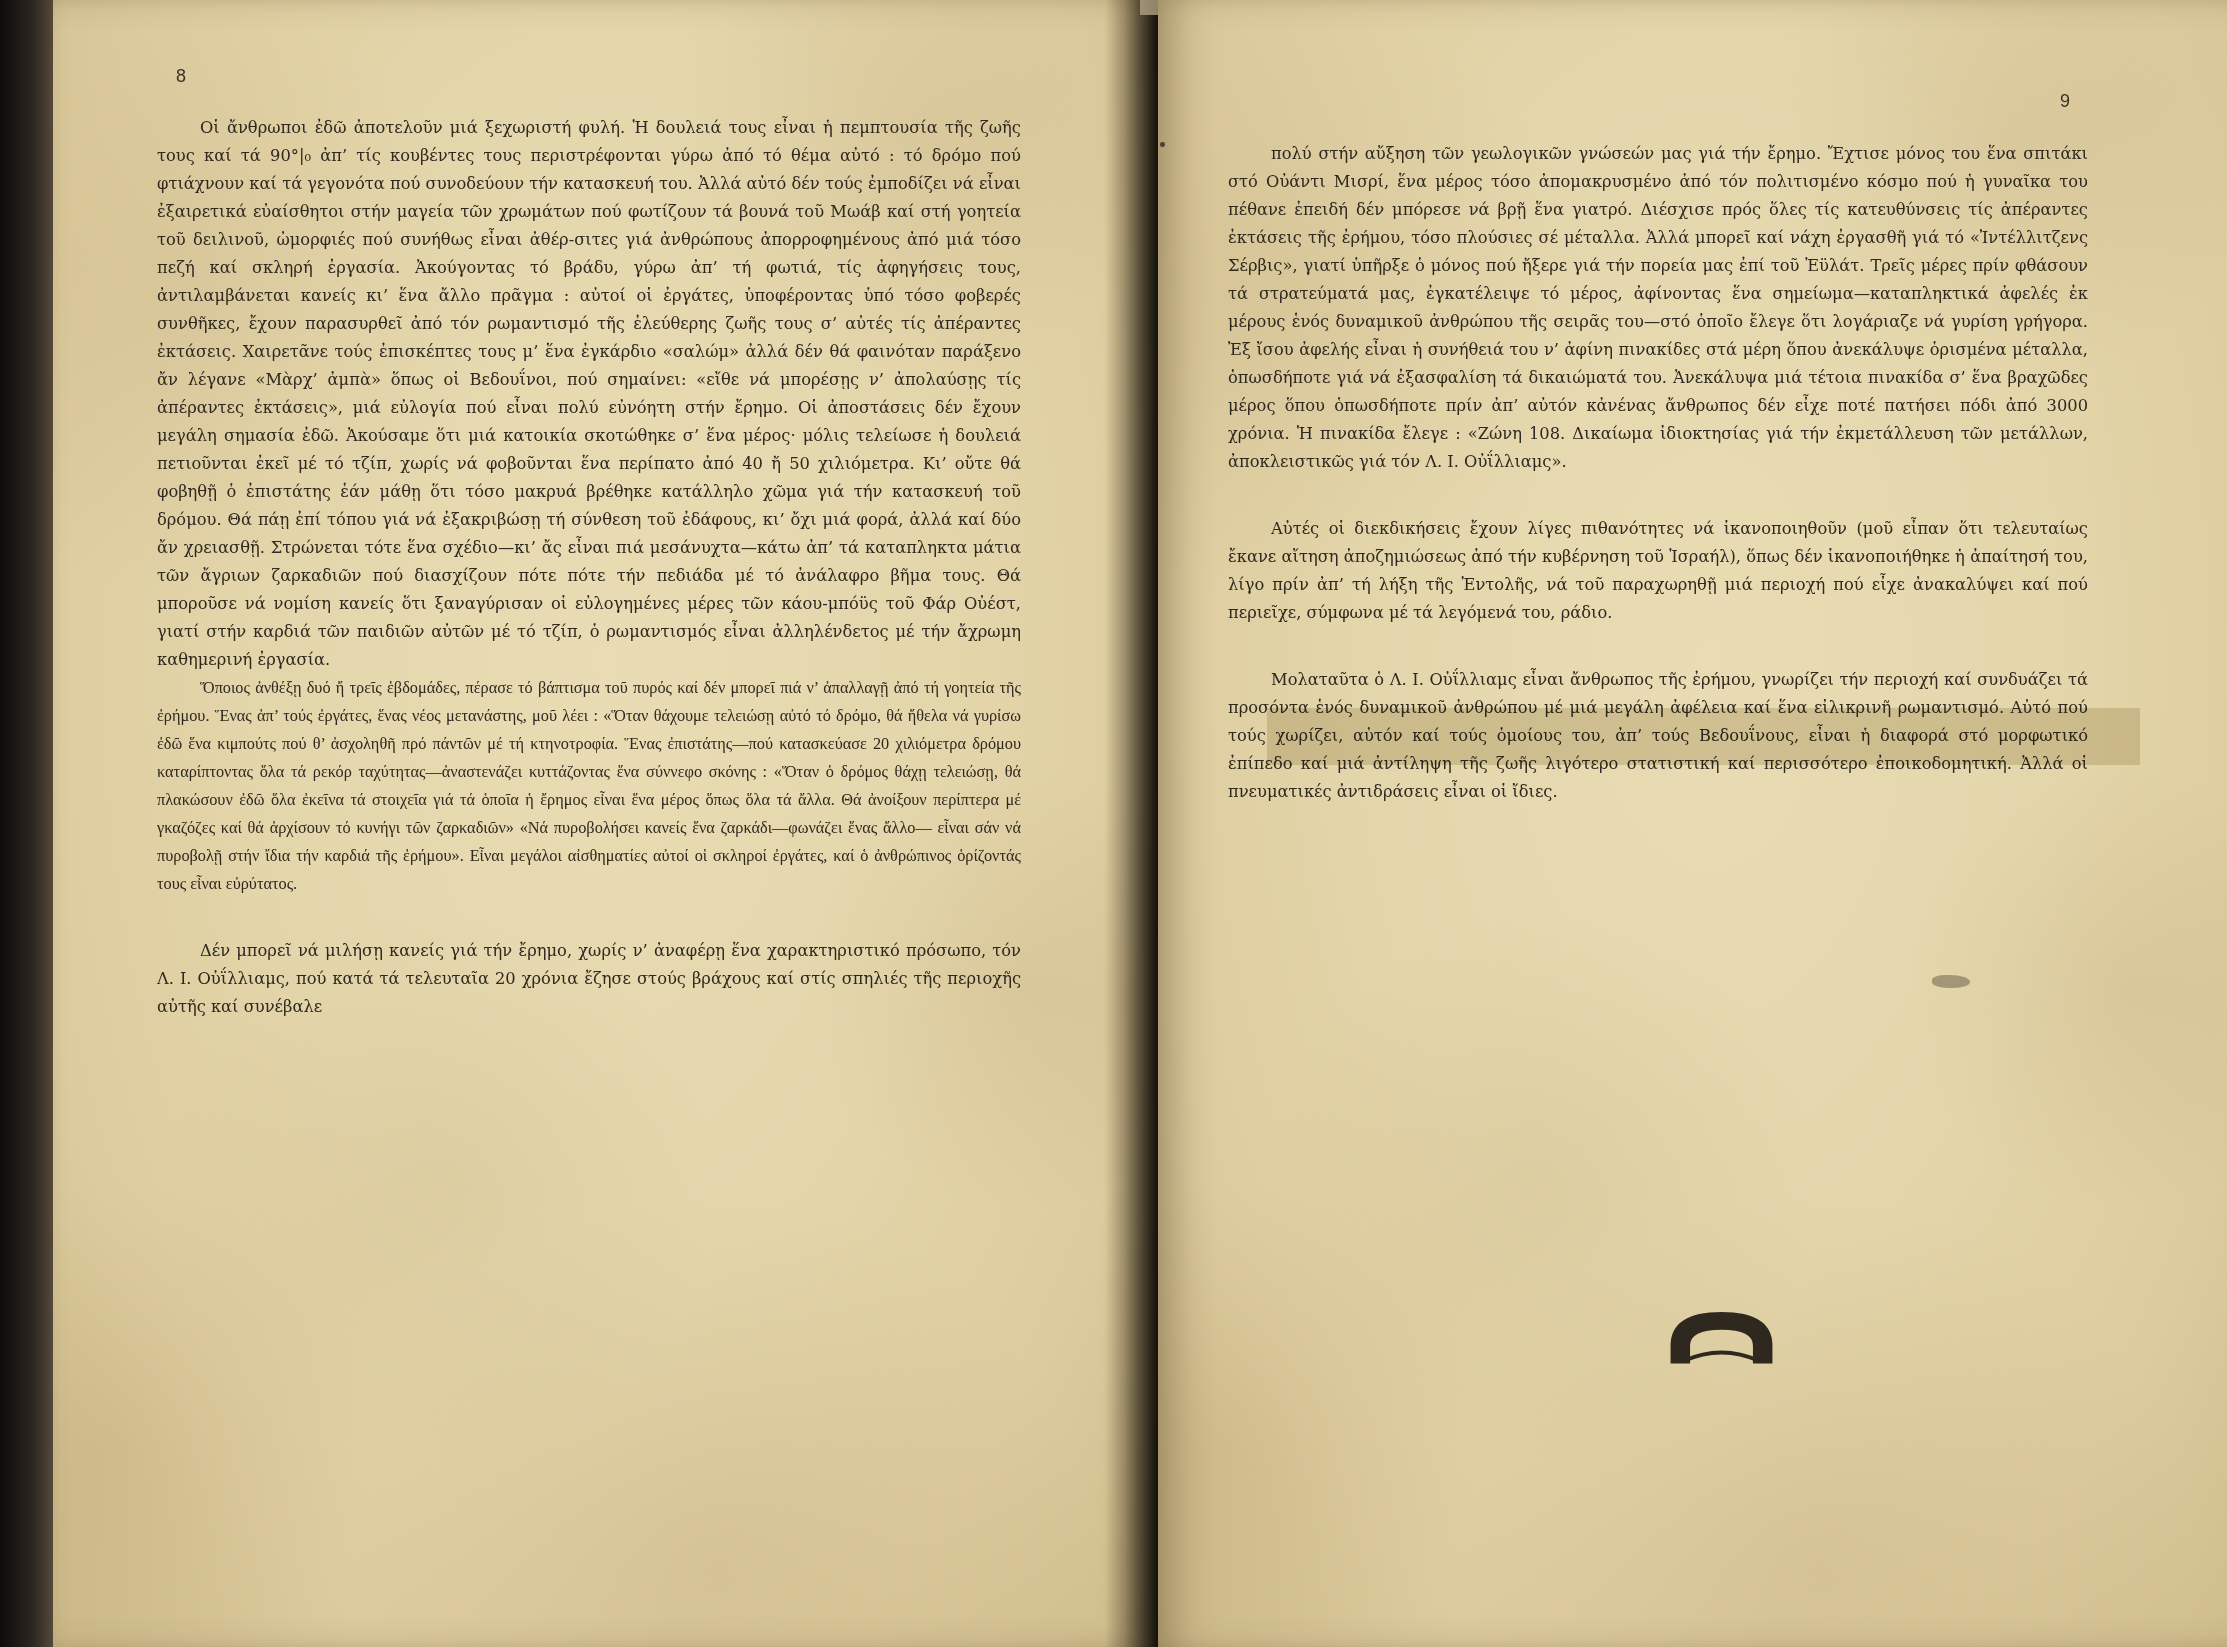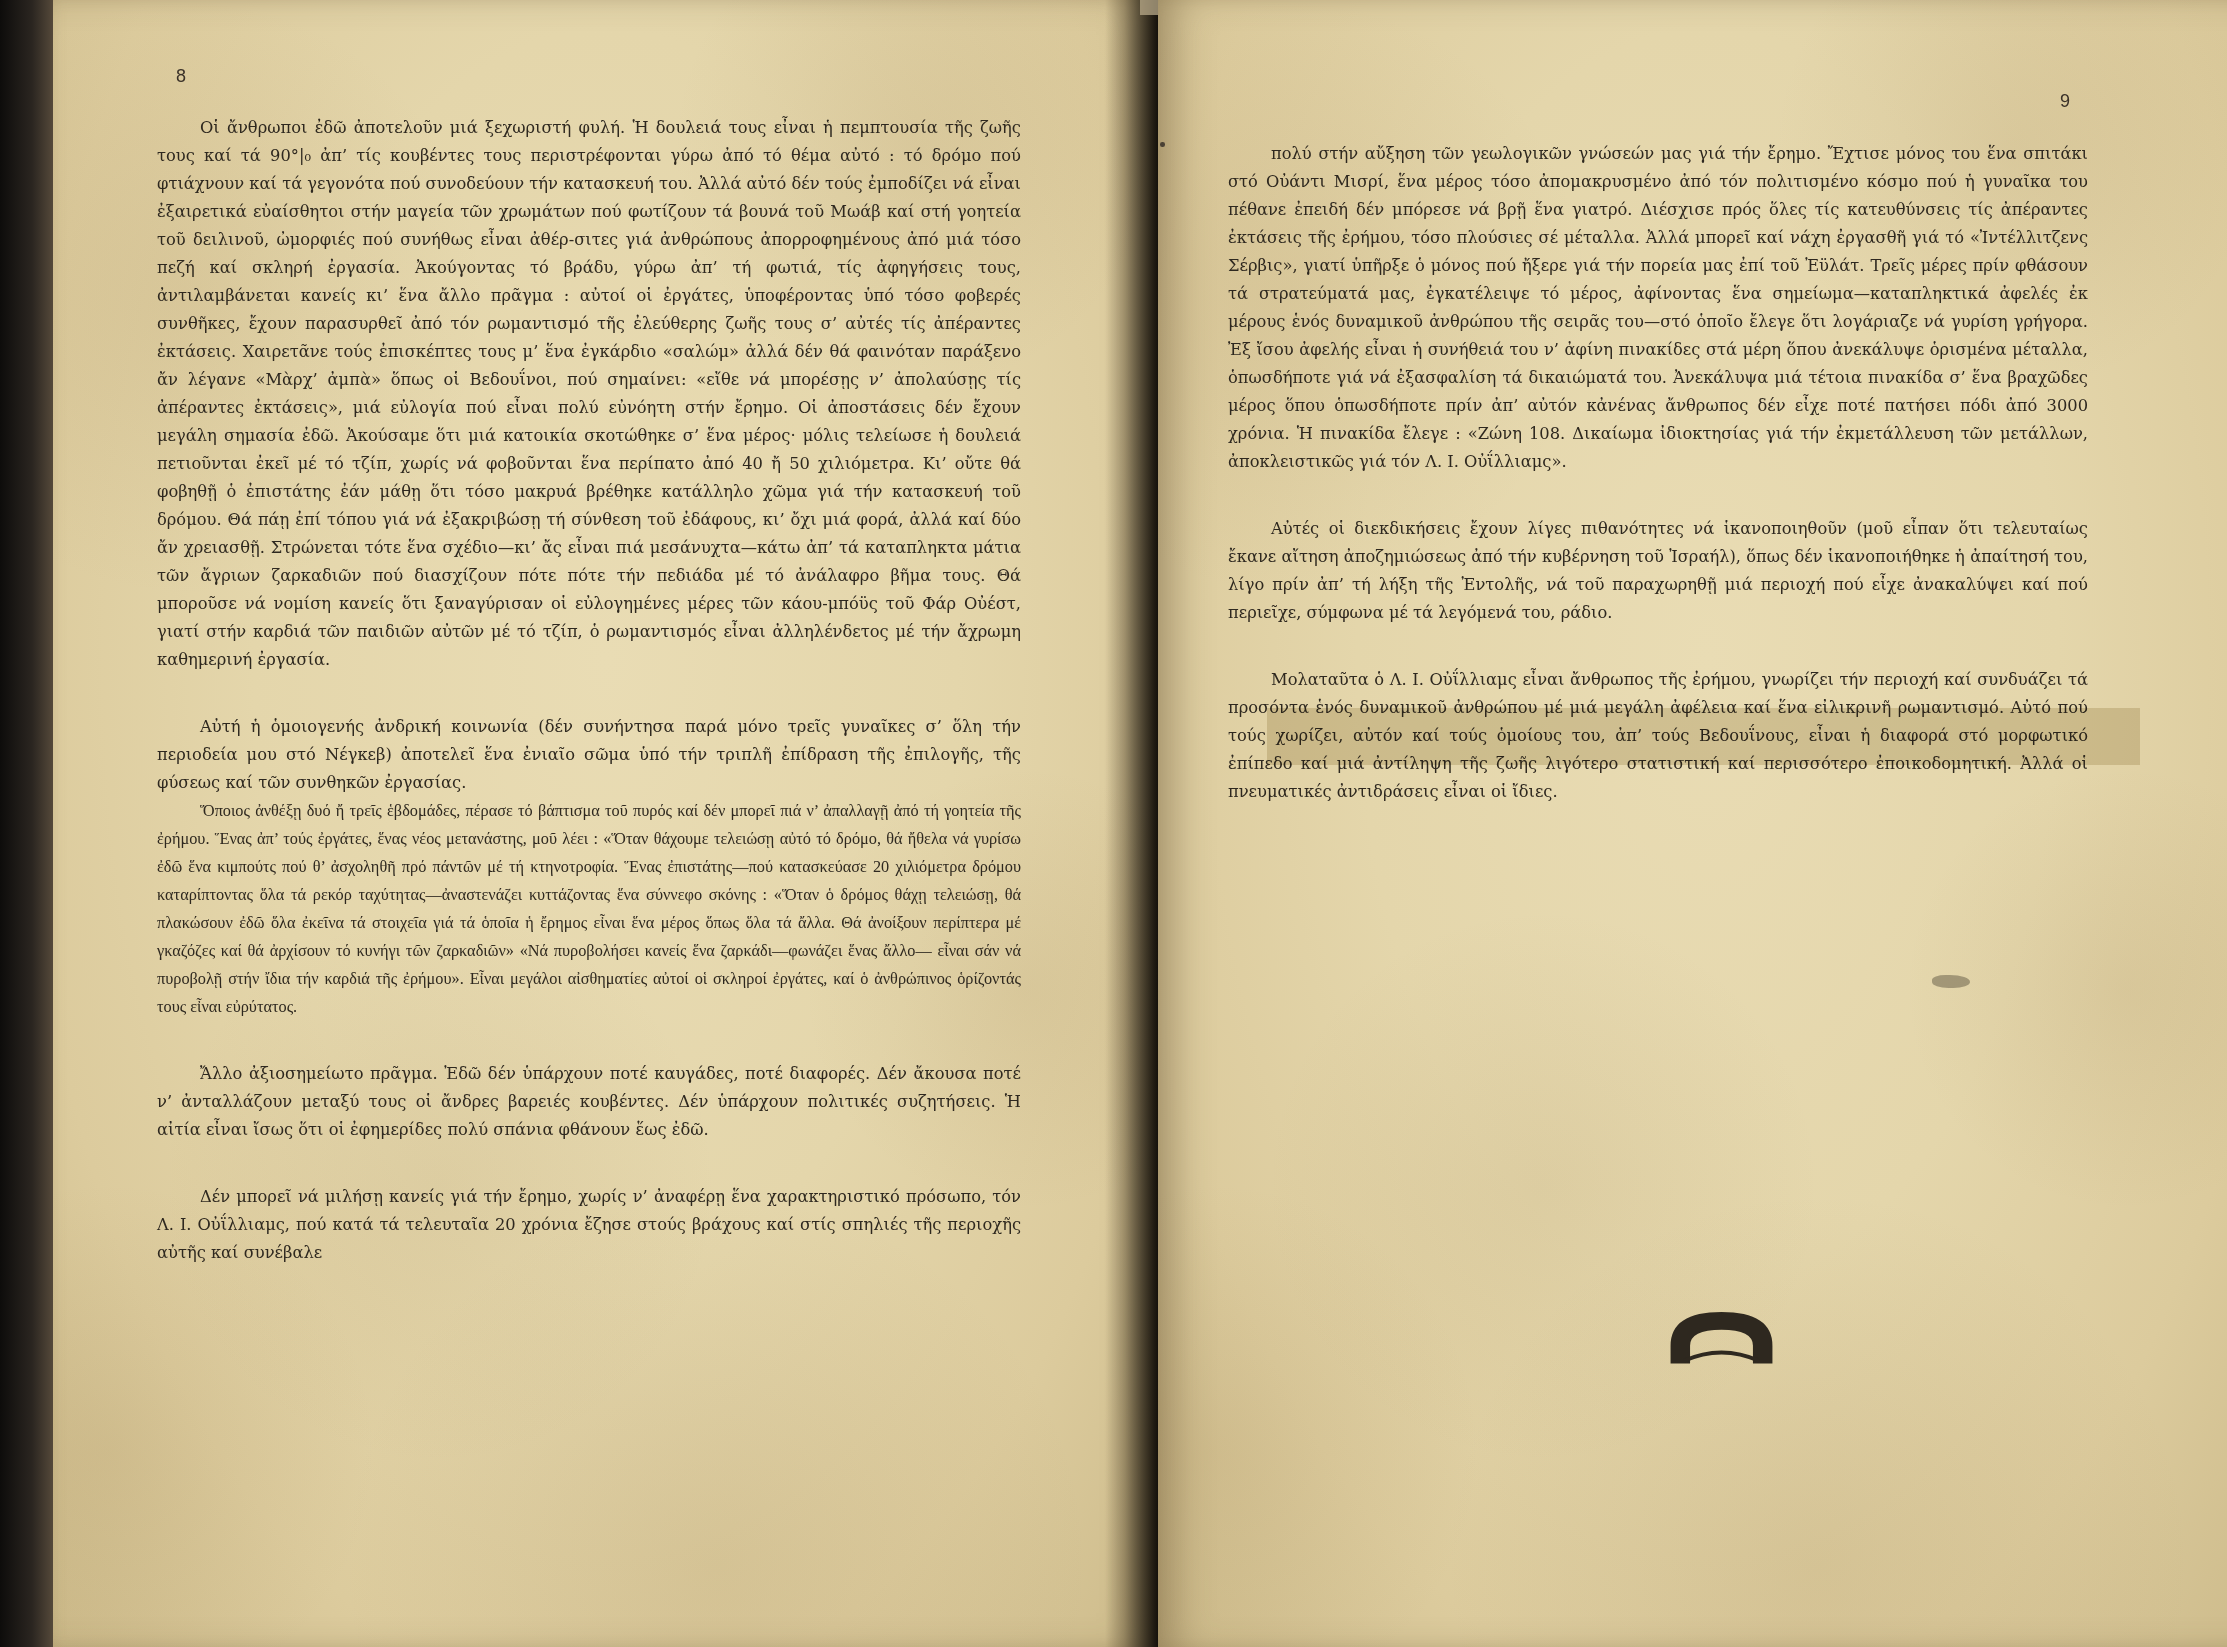--- a/index.html
+++ b/index.html
@@ -166,23 +166,21 @@
   <div class="edge-left"></div>
 
   <div class="page page-left">
     <div class="grain"></div>
   </div>
 
   <div class="folio folio-left">8</div>
 
   <div class="column col-left">
     <p>Οἱ ἄνθρωποι ἐδῶ ἀποτελοῦν μιά ξεχωριστή φυλή. Ἡ δουλειά τους εἶναι ἡ πεμπτουσία τῆς ζωῆς τους καί τά 90°|₀ ἀπ’ τίς κουβέντες τους περιστρέφονται γύρω ἀπό τό θέμα αὐτό : τό δρόμο πού φτιάχνουν καί τά γεγονότα πού συνοδεύουν τήν κατασκευή του. Ἀλλά αὐτό δέν τούς ἐμποδίζει νά εἶναι ἐξαιρετικά εὐαίσθητοι στήν μαγεία τῶν χρωμάτων πού φωτίζουν τά βουνά τοῦ Μωάβ καί στή γοητεία τοῦ δειλινοῦ, ὠμορφιές πού συνήθως εἶναι ἀθέρ‑σιτες γιά ἀνθρώπους ἀπορροφημένους ἀπό μιά τόσο πεζή καί σκληρή ἐργασία. Ἀκούγοντας τό βράδυ, γύρω ἀπ’ τή φωτιά, τίς ἀφηγήσεις τους, ἀντιλαμβάνεται κανείς κι’ ἕνα ἄλλο πρᾶγμα : αὐτοί οἱ ἐργάτες, ὑποφέροντας ὑπό τόσο φοβερές συνθῆκες, ἔχουν παρασυρθεῖ ἀπό τόν ρωμαντισμό τῆς ἐλεύθερης ζωῆς τους σ’ αὐτές τίς ἀπέραντες ἐκτάσεις. Χαιρετᾶνε τούς ἐπισκέπτες τους μ’ ἕνα ἐγκάρδιο «σαλώμ» ἀλλά δέν θά φαινόταν παράξενο ἄν λέγανε «Μὰρχ’ ἀμπὰ» ὅπως οἱ Βεδουΐνοι, πού σημαίνει: «εἴθε νά μπορέσῃς ν’ ἀπολαύσῃς τίς ἀπέραντες ἐκτάσεις», μιά εὐλογία πού εἶναι πολύ εὐνόητη στήν ἔρημο. Οἱ ἀποστάσεις δέν ἔχουν μεγάλη σημασία ἐδῶ. Ἀκούσαμε ὅτι μιά κατοικία σκοτώθηκε σ’ ἕνα μέρος· μόλις τελείωσε ἡ δουλειά πετιοῦνται ἐκεῖ μέ τό τζίπ, χωρίς νά φοβοῦνται ἕνα περίπατο ἀπό 40 ἤ 50 χιλιόμετρα. Κι’ οὔτε θά φοβηθῇ ὁ ἐπιστάτης ἐάν μάθῃ ὅτι τόσο μακρυά βρέθηκε κατάλληλο χῶμα γιά τήν κατασκευή τοῦ δρόμου. Θά πάῃ ἐπί τόπου γιά νά ἐξακριβώσῃ τή σύνθεση τοῦ ἐδάφους, κι’ ὄχι μιά φορά, ἀλλά καί δύο ἄν χρειασθῇ. Στρώνεται τότε ἕνα σχέδιο—κι’ ἄς εἶναι πιά μεσάνυχτα—κάτω ἀπ’ τά καταπληκτα μάτια τῶν ἄγριων ζαρκαδιῶν πού διασχίζουν πότε πότε τήν πεδιάδα μέ τό ἀνάλαφρο βῆμα τους. Θά μποροῦσε νά νομίση κανείς ὅτι ξαναγύρισαν οἱ εὐλογημένες μέρες τῶν κάου‑μπόϋς τοῦ Φάρ Οὐέστ, γιατί στήν καρδιά τῶν παιδιῶν αὐτῶν μέ τό τζίπ, ὁ ρωμαντισμός εἶναι ἀλληλένδετος μέ τήν ἄχρωμη καθημερινή ἐργασία.</p>
-    <p class="gap">Αὐτή ἡ ὁμοιογενής ἀνδρική κοινωνία (δέν συνήντησα παρά μόνο τρεῖς γυναῖκες σ’ ὅλη τήν περιοδεία μου στό Νέγκεβ) ἀποτελεῖ ἕνα ἐνιαῖο σῶμα ὑπό τήν τριπλῆ ἐπίδραση τῆς ἐπιλογῆς, τῆς φύσεως καί τῶν συνθηκῶν ἐργασίας.</p>
     <p class="tight">Ὅποιος ἀνθέξῃ δυό ἤ τρεῖς ἑβδομάδες, πέρασε τό βάπτισμα τοῦ πυρός καί δέν μπορεῖ πιά ν’ ἀπαλλαγῇ ἀπό τή γοητεία τῆς ἐρήμου. Ἕνας ἀπ’ τούς ἐργάτες, ἕνας νέος μετανάστης, μοῦ λέει : «Ὅταν θάχουμε τελειώσῃ αὐτό τό δρόμο, θά ἤθελα νά γυρίσω ἐδῶ ἕνα κιμπούτς πού θ’ ἀσχοληθῆ πρό πάντῶν μέ τή κτηνοτροφία. Ἕνας ἐπιστάτης—πού κατασκεύασε 20 χιλιόμετρα δρόμου καταρίπτοντας ὅλα τά ρεκόρ ταχύτητας—ἀναστενάζει κυττάζοντας ἕνα σύννεφο σκόνης : «Ὅταν ὁ δρόμος θάχῃ τελειώσῃ, θά πλακώσουν ἐδῶ ὅλα ἐκεῖνα τά στοιχεῖα γιά τά ὁποῖα ἡ ἔρημος εἶναι ἕνα μέρος ὅπως ὅλα τά ἄλλα. Θά ἀνοίξουν περίπτερα μέ γκαζόζες καί θά ἀρχίσουν τό κυνήγι τῶν ζαρκαδιῶν» «Νά πυροβολήσει κανείς ἕνα ζαρκάδι—φωνάζει ἕνας ἄλλο— εἶναι σάν νά πυροβολῇ στήν ἴδια τήν καρδιά τῆς ἐρήμου». Εἶναι μεγάλοι αἰσθηματίες αὐτοί οἱ σκληροί ἐργάτες, καί ὁ ἀνθρώπινος ὁρίζοντάς τους εἶναι εὐρύτατος.</p>
-    <p class="gap">Ἄλλο ἀξιοσημείωτο πρᾶγμα. Ἐδῶ δέν ὑπάρχουν ποτέ καυγάδες, ποτέ διαφορές. Δέν ἄκουσα ποτέ ν’ ἀνταλλάζουν μεταξύ τους οἱ ἄνδρες βαρειές κουβέντες. Δέν ὑπάρχουν πολιτικές συζητήσεις. Ἡ αἰτία εἶναι ἴσως ὅτι οἱ ἐφημερίδες πολύ σπάνια φθάνουν ἕως ἐδῶ.</p>
     <p class="gap">Δέν μπορεῖ νά μιλήσῃ κανείς γιά τήν ἔρημο, χωρίς ν’ ἀναφέρῃ ἕνα χαρακτηριστικό πρόσωπο, τόν Λ. Ι. Οὐΐλλιαμς, πού κατά τά τελευταῖα 20 χρόνια ἔζησε στούς βράχους καί στίς σπηλιές τῆς περιοχῆς αὐτῆς καί συνέβαλε</p>
   </div>
 
   <div class="gutter"></div>
   <div class="gutter-speck"></div>
 
   <div class="page page-right">
     <div class="grain"></div>
   </div>
 

